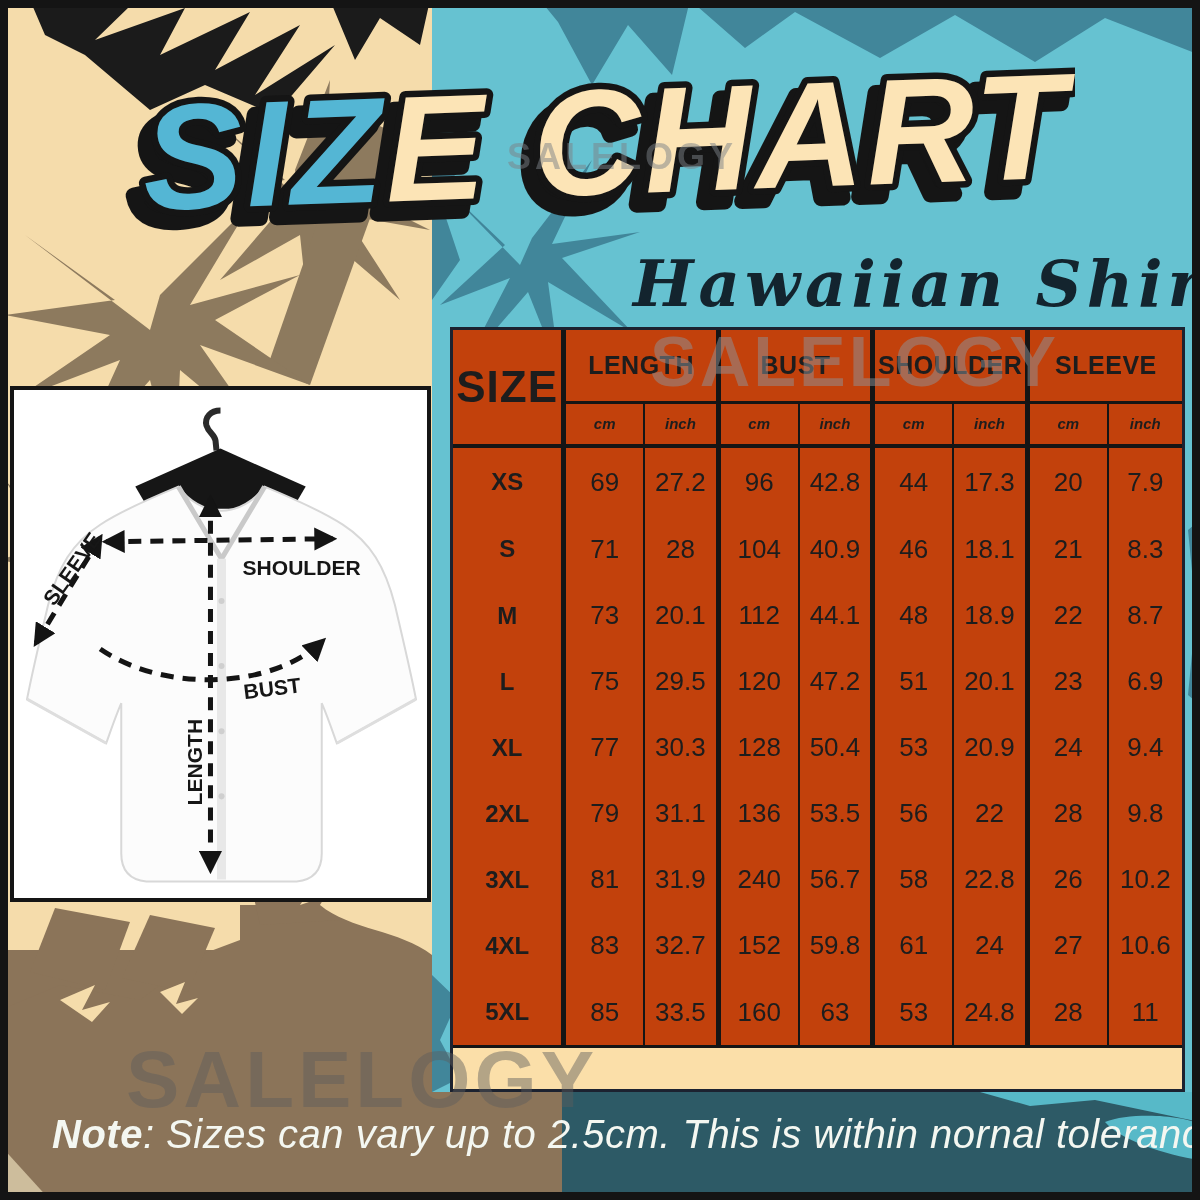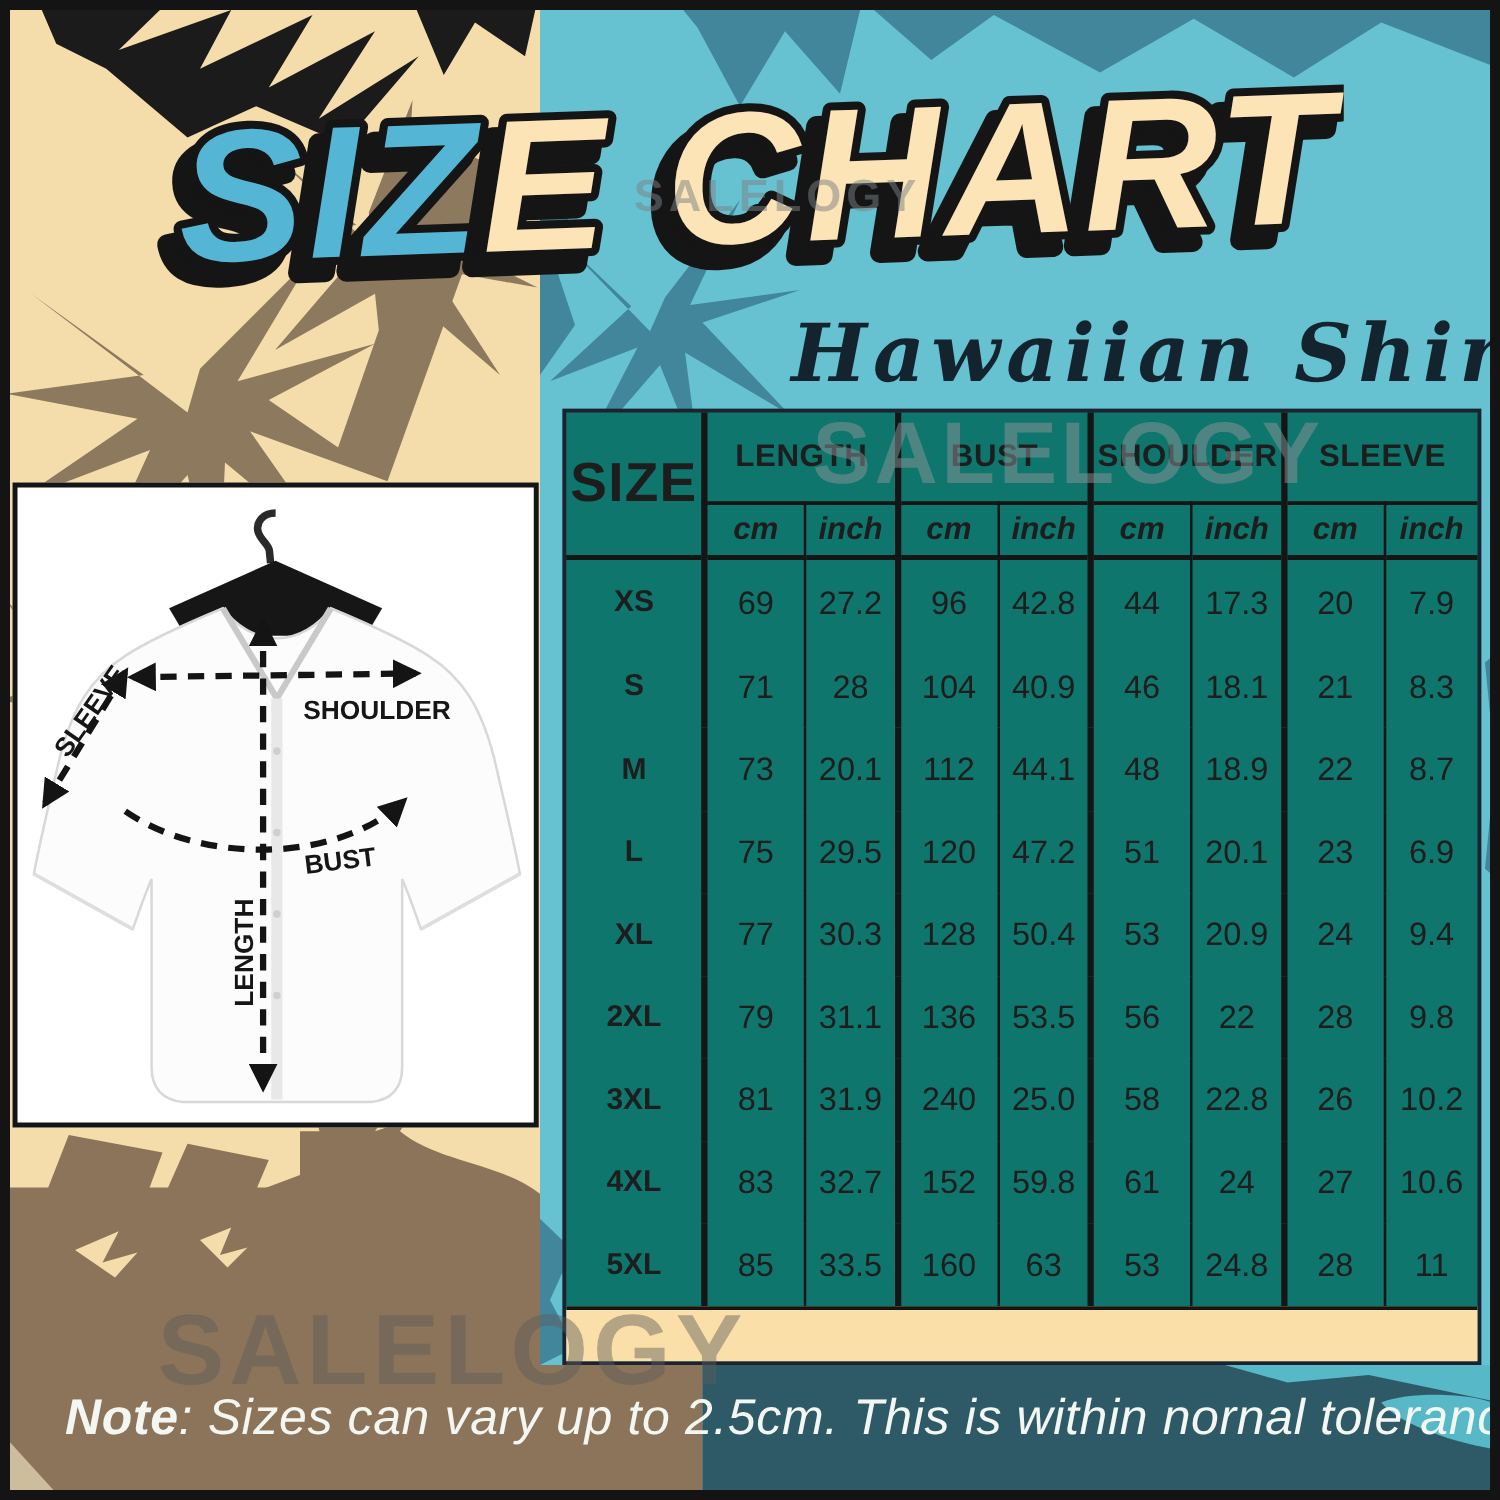--- a/index.html
+++ b/index.html
@@ -38,29 +38,29 @@
   
   .shirt-panel{
     position:absolute;left:10px;top:386px;width:421px;height:516px;
     background:#ffffff;border:4px solid #151515;box-sizing:border-box;z-index:2;
   }
   .shirt-svg{width:100%;height:100%;}
 
   
   .table-panel{
     position:absolute;left:450px;top:327px;width:735px;height:765px;
-    background:#0f766e;border:3px solid #1c2230;box-sizing:border-box;z-index:2;
+    background:#c2410c;border:3px solid #1c2230;box-sizing:border-box;z-index:2;
     display:flex;flex-direction:column;
   }
   table.size-table{border-collapse:collapse;table-layout:fixed;width:100%;height:718px;}
   .size-table th,.size-table td{text-align:center;vertical-align:middle;padding:0;color:#1d1d1d;}
   .size-th{font-size:44px;font-weight:bold;letter-spacing:1px;
     border-right:5px solid #151515;border-bottom:4px solid #151515;}
   .group-th{font-size:25px;font-weight:bold;letter-spacing:.5px;border-bottom:3px solid #151515;}
-  .unit-th{font-size:25px;font-weight:bold;font-style:italic;border-bottom:4px solid #151515;}
+  .unit-th{font-size:15px;font-weight:bold;font-style:italic;border-bottom:4px solid #151515;}
   .thick-r{border-right:5px solid #151515;}
   .thin-r{border-right:2px solid #151515;}
   .size-td{font-size:24px;font-weight:bold;border-right:5px solid #151515;}
   .val-td{font-size:26px;}
   .hdr-row1{height:72px;}
   .hdr-row2{height:44px;}
   .table-footer{height:41px;background:#fbdfa9;border-top:3px solid #151515;margin-top:auto;}
 
   
   .note{
@@ -269,21 +269,21 @@
           <td class="val-td thin-r">56</td>
           <td class="val-td thick-r">22</td>
           <td class="val-td thin-r">28</td>
           <td class="val-td ">9.8</td>
         </tr>
         <tr>
           <td class="size-td">3XL</td>
           <td class="val-td thin-r">81</td>
           <td class="val-td thick-r">31.9</td>
           <td class="val-td thin-r">240</td>
-          <td class="val-td thick-r">25.0</td>
+          <td class="val-td thick-r">56.7</td>
           <td class="val-td thin-r">58</td>
           <td class="val-td thick-r">22.8</td>
           <td class="val-td thin-r">26</td>
           <td class="val-td ">10.2</td>
         </tr>
         <tr>
           <td class="size-td">4XL</td>
           <td class="val-td thin-r">83</td>
           <td class="val-td thick-r">32.7</td>
           <td class="val-td thin-r">152</td>

